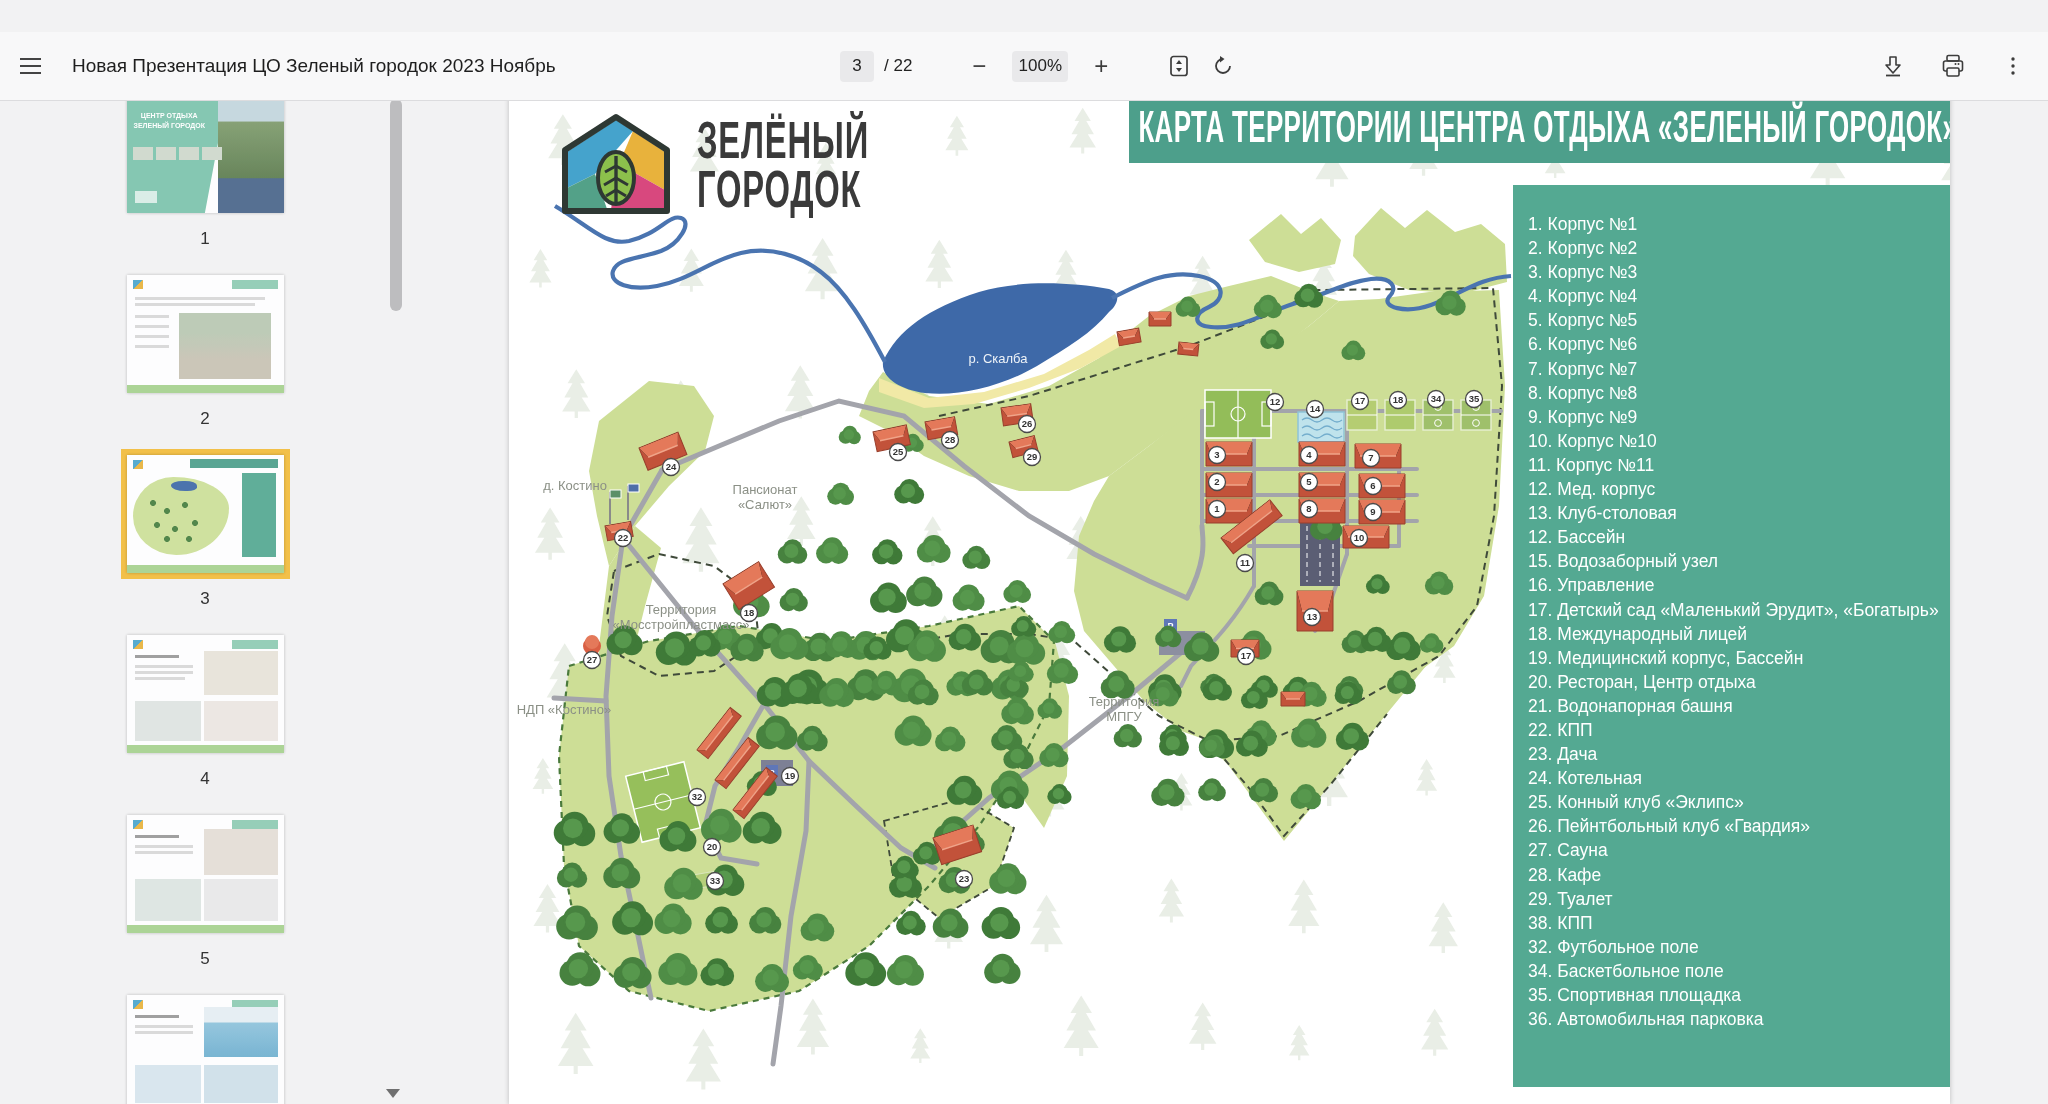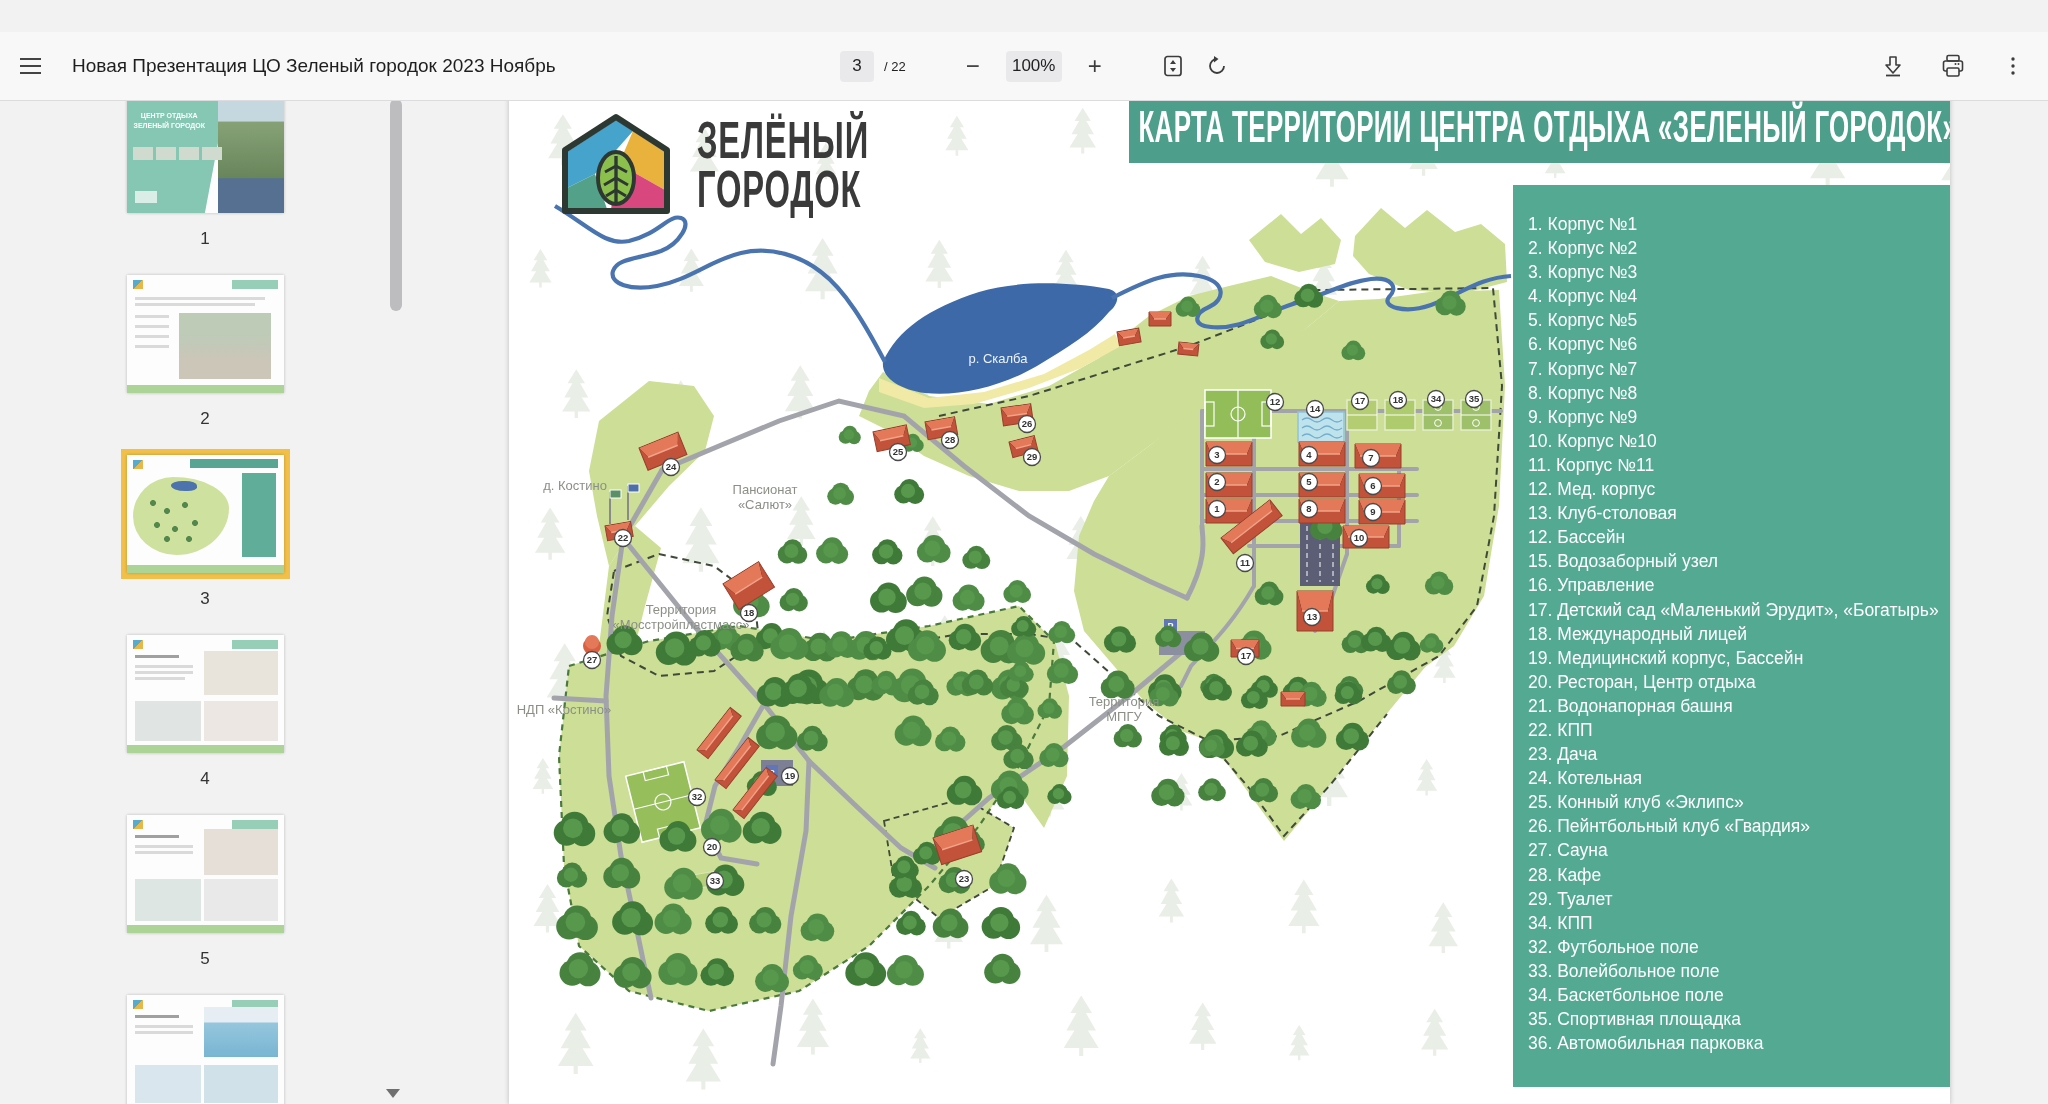--- a/index.html
+++ b/index.html
@@ -10,21 +10,21 @@
   .toolbar{position:absolute;left:0;top:0;width:2048px;height:68px;background:#f8f8f9;
            border-bottom:1px solid #dcdcde;z-index:50;margin-top:32px;}
   .tb-left{position:absolute;left:20px;top:0;height:68px;display:flex;align-items:center;gap:24px;}
   .hamburger{width:28px;height:28px;display:flex;flex-direction:column;justify-content:center;gap:5px;cursor:pointer;}
   .hamburger span{display:block;width:21px;height:2px;background:#444;}
   .doc-title{font-size:19px;color:#1e1e1e;}
   .tb-center{position:absolute;left:840px;top:0;height:68px;display:flex;align-items:center;gap:10px;}
   .pill{background:#e9e9eb;border-radius:4px;display:flex;align-items:center;justify-content:center;
         font-size:17px;color:#222;}
   .page-box{width:34px;height:31px;}
-  .of-pages{font-size:13px;color:#222;margin-right:40px;}
+  .of-pages{font-size:17px;color:#222;margin-right:40px;}
   .tb-btn{width:34px;height:34px;display:flex;align-items:center;justify-content:center;border-radius:4px;cursor:pointer;color:#3c3c3c;}
   .zoom-box{width:56px;height:31px;margin:0 6px;}
   .minus-glyph,.plus-glyph{font-size:24px;color:#3c3c3c;line-height:1;}
   .tb-right{position:absolute;right:18px;top:0;height:68px;display:flex;align-items:center;gap:26px;}
   .tb-icon-svg{display:block;}
 
   
   .sidebar{position:absolute;left:0;top:69px;width:410px;bottom:0;background:#f2f2f3;overflow:hidden;}
   .thumb-list{position:absolute;left:0;top:0;width:100%;}
   .thumb-slot{width:157px;margin:0 auto;padding-top:26px;text-align:center;}
@@ -1792,22 +1792,21 @@
           <li>20. Ресторан, Центр отдыха</li>
           <li>21. Водонапорная башня</li>
           <li>22. КПП</li>
           <li>23. Дача</li>
           <li>24. Котельная</li>
           <li>25. Конный клуб «Эклипс»</li>
           <li>26. Пейнтбольный клуб «Гвардия»</li>
           <li>27. Сауна</li>
           <li>28. Кафе</li>
           <li>29. Туалет</li>
-          <li>34. КПП</li>
+          <li>38. КПП</li>
           <li>32. Футбольное поле</li>
-          <li>33. Волейбольное поле</li>
           <li>34. Баскетбольное поле</li>
           <li>35. Спортивная площадка</li>
           <li>36. Автомобильная парковка</li>
         </ul>
     </div>
   </div>
 </div>
 
 </body></html>

